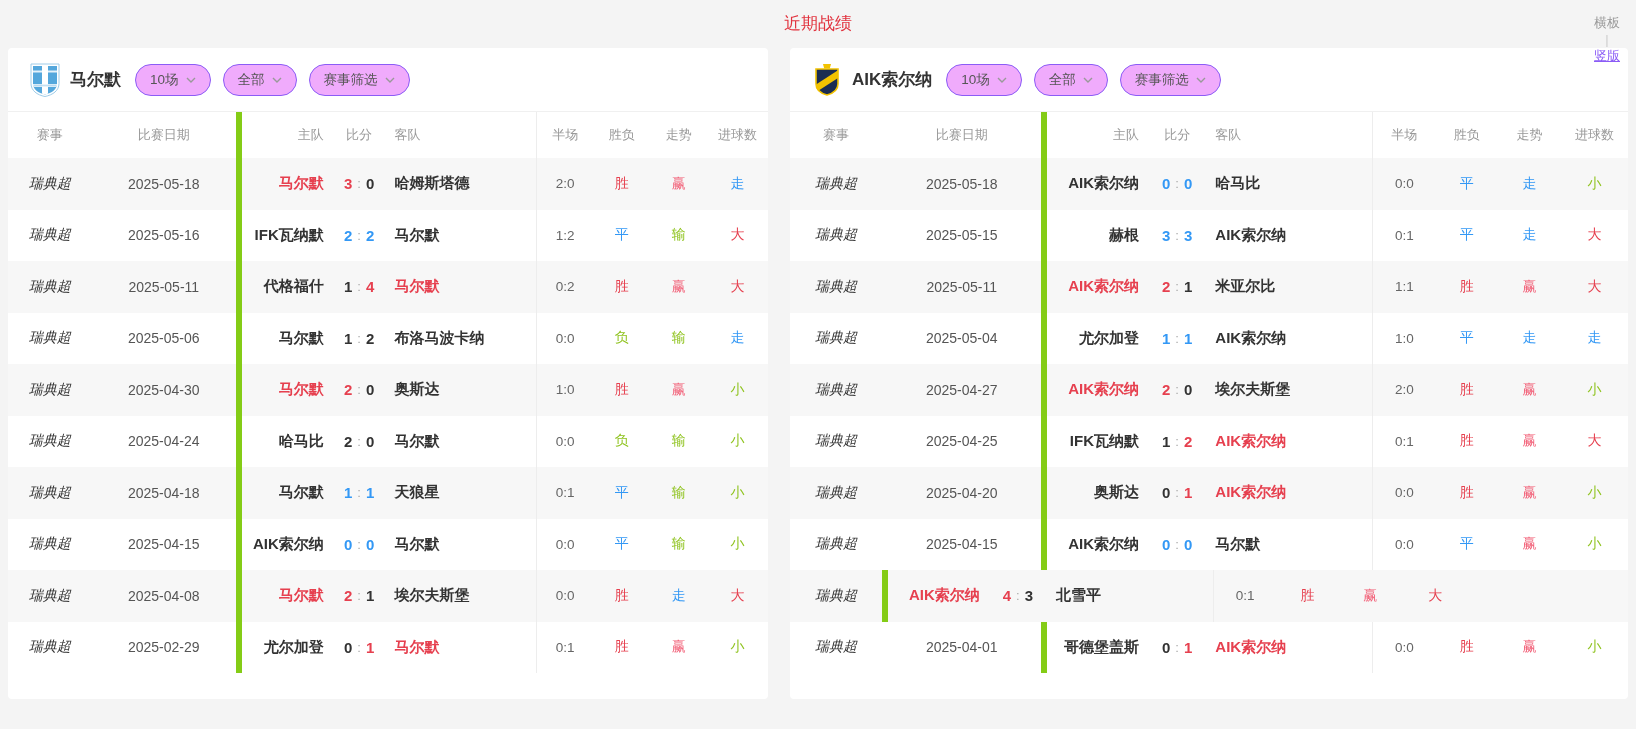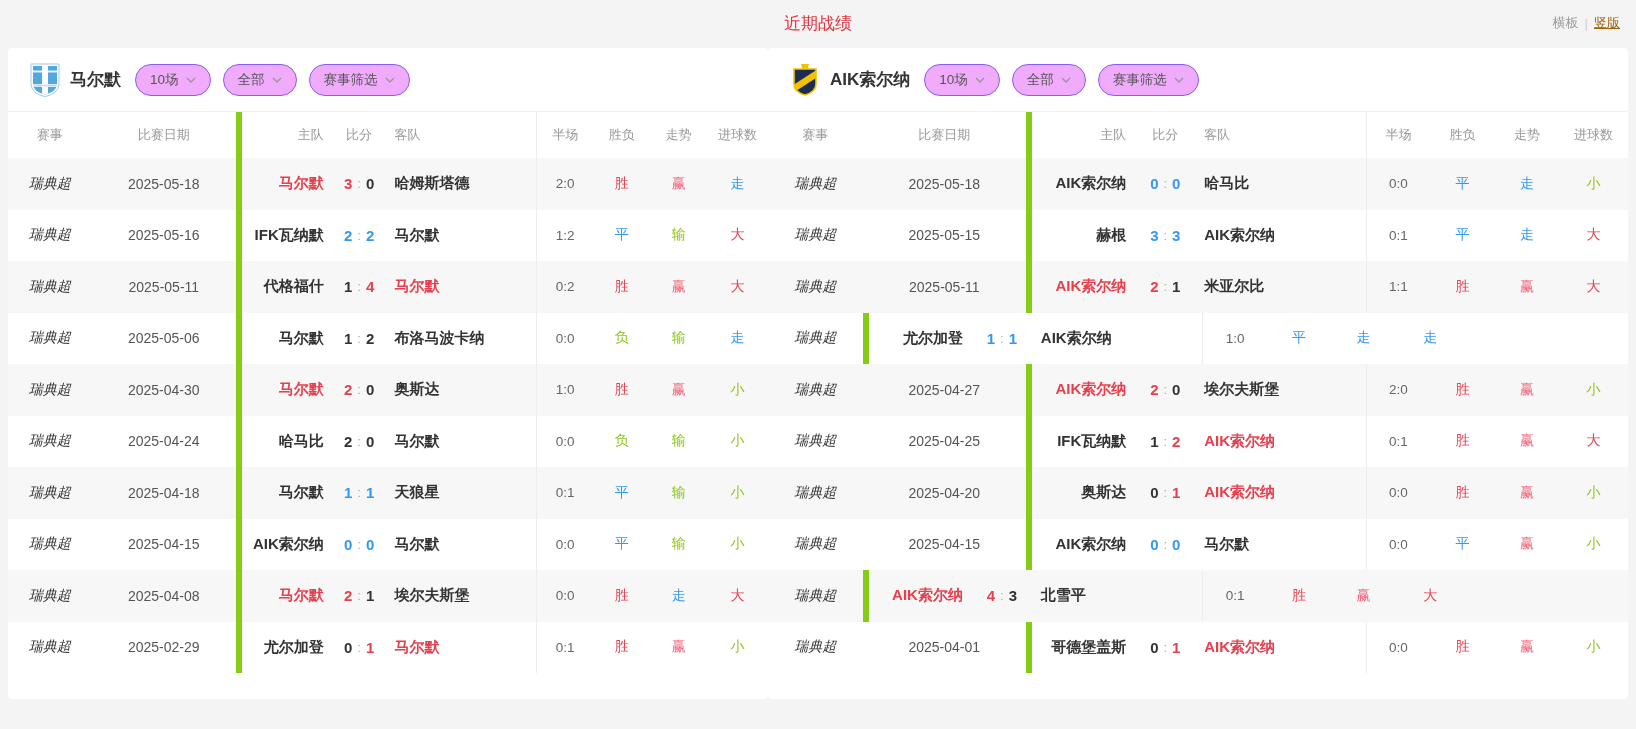--- a/index.html
+++ b/index.html
@@ -10,28 +10,28 @@
     color:#333;
   }
   
   .topbar { position:relative; height:48px; }
   .title {
     position:absolute; left:0; right:0; top:12px;
     text-align:center; font-size:17px; font-weight:400; color:#e1323e;
   }
   .view-toggle {
     position:absolute; right:16px; top:14px;
-    font-size:13px; display:flex; align-items:center;
+    font-size:13px; display:flex; align-items:center;flex-direction:column;
   }
   .vt-h { color:#999; cursor:pointer; text-decoration:none; }
   .vt-sep { color:#ccc; margin:0 6px; }
-  .vt-v { color:#a16207; cursor:pointer; text-decoration:underline; }
+  .vt-v { color:#8b5cf6; cursor:pointer; text-decoration:underline; }
   
   .panels {
-    display:grid; grid-template-columns:760px 1fr; 
+    display:grid; grid-template-columns:760px 1fr; gap:22px;
     padding:0 8px;
   }
   .card { background:#fff; border-radius:4px; padding-bottom:26px; }
   
   .panel-head {
     height:64px; display:flex; align-items:center;
     padding:0 22px; border-bottom:1px solid #f0f0f0;
   }
   .logo { width:30px; height:34px; display:inline-flex; flex:0 0 auto; }
   .team-name { font-size:17px; font-weight:600; color:#333; margin-left:10px; }
@@ -379,20 +379,21 @@
             <b class="c-dark">1</b>
           </span>
           <span class="td col-away team c-dark">米亚尔比</span>
           <span class="td col-half c-half">1:1</span>
           <span class="td col-result c-red">胜</span>
           <span class="td col-trend c-red2">赢</span>
           <span class="td col-goals c-red">大</span>
         </div>
         <div class="row">
           <span class="td col-league c-league">瑞典超</span>
+          <span class="td col-date c-date">2025-05-04</span>
           <span class="td col-home team c-dark">尤尔加登</span>
           <span class="td col-score">
             <b class="c-blue">1</b>
             <i>:</i>
             <b class="c-blue">1</b>
           </span>
           <span class="td col-away team c-dark">AIK索尔纳</span>
           <span class="td col-half c-half">1:0</span>
           <span class="td col-result c-blue">平</span>
           <span class="td col-trend c-blue">走</span>

